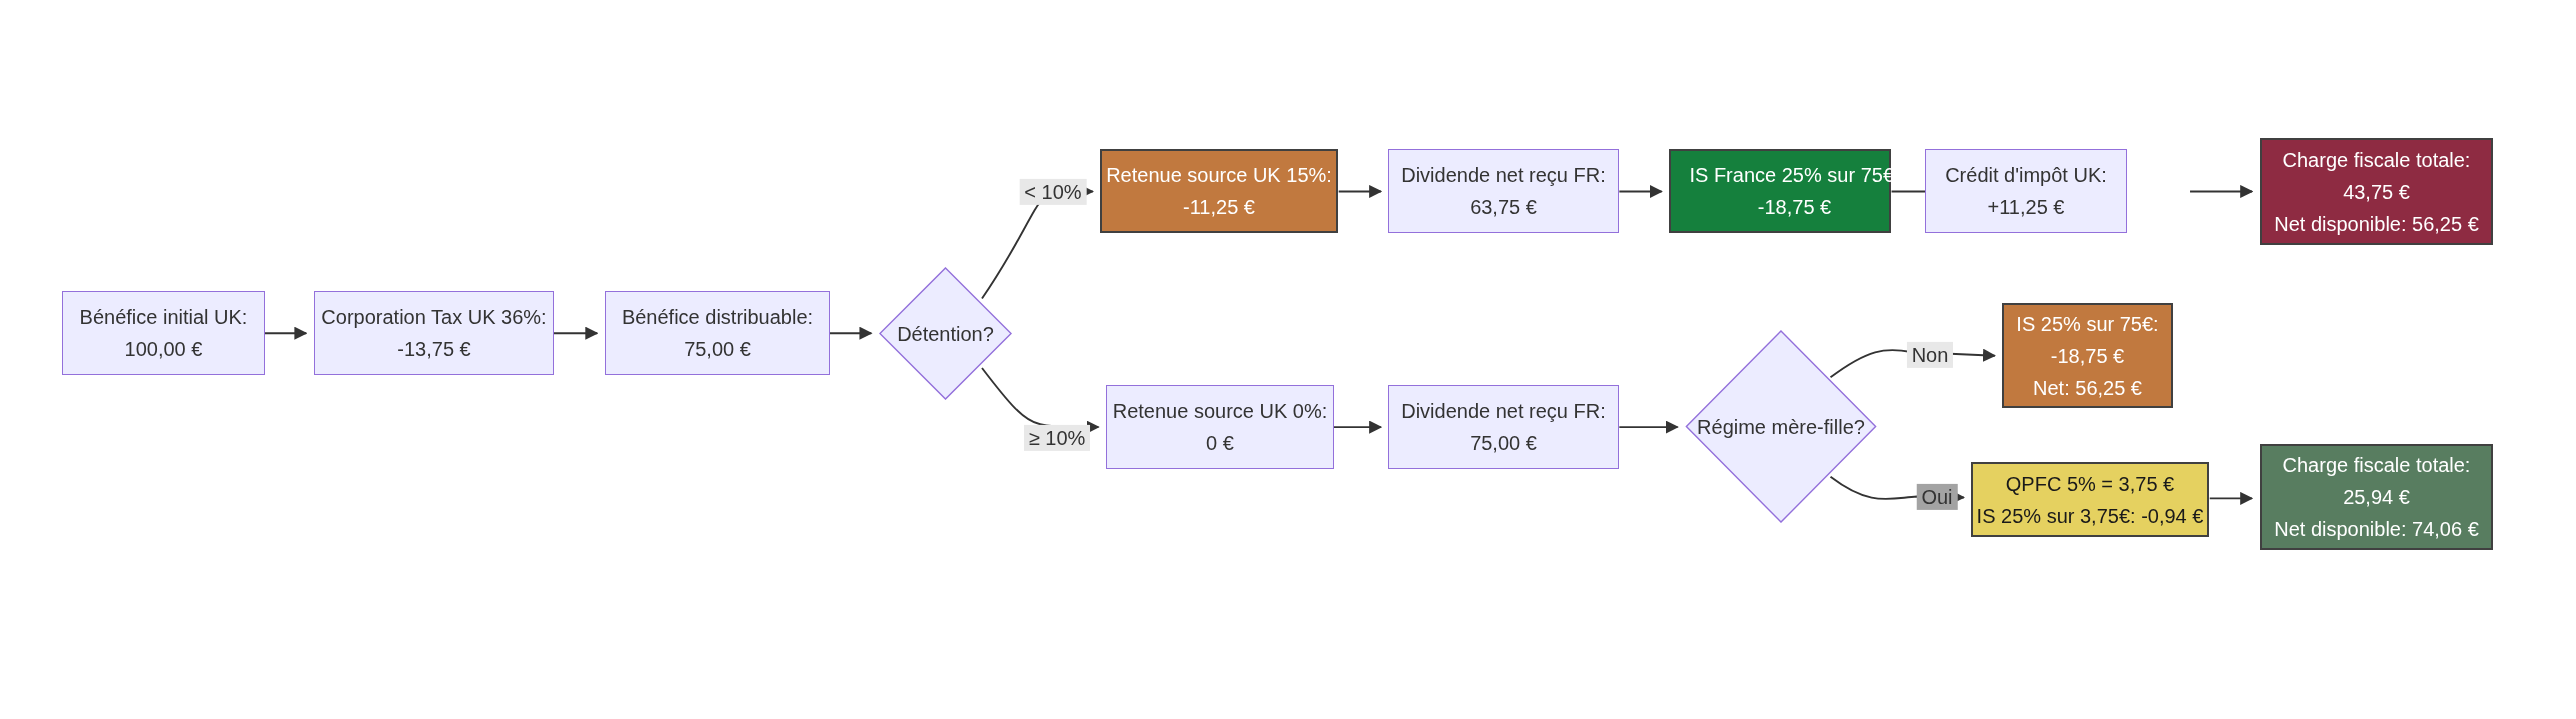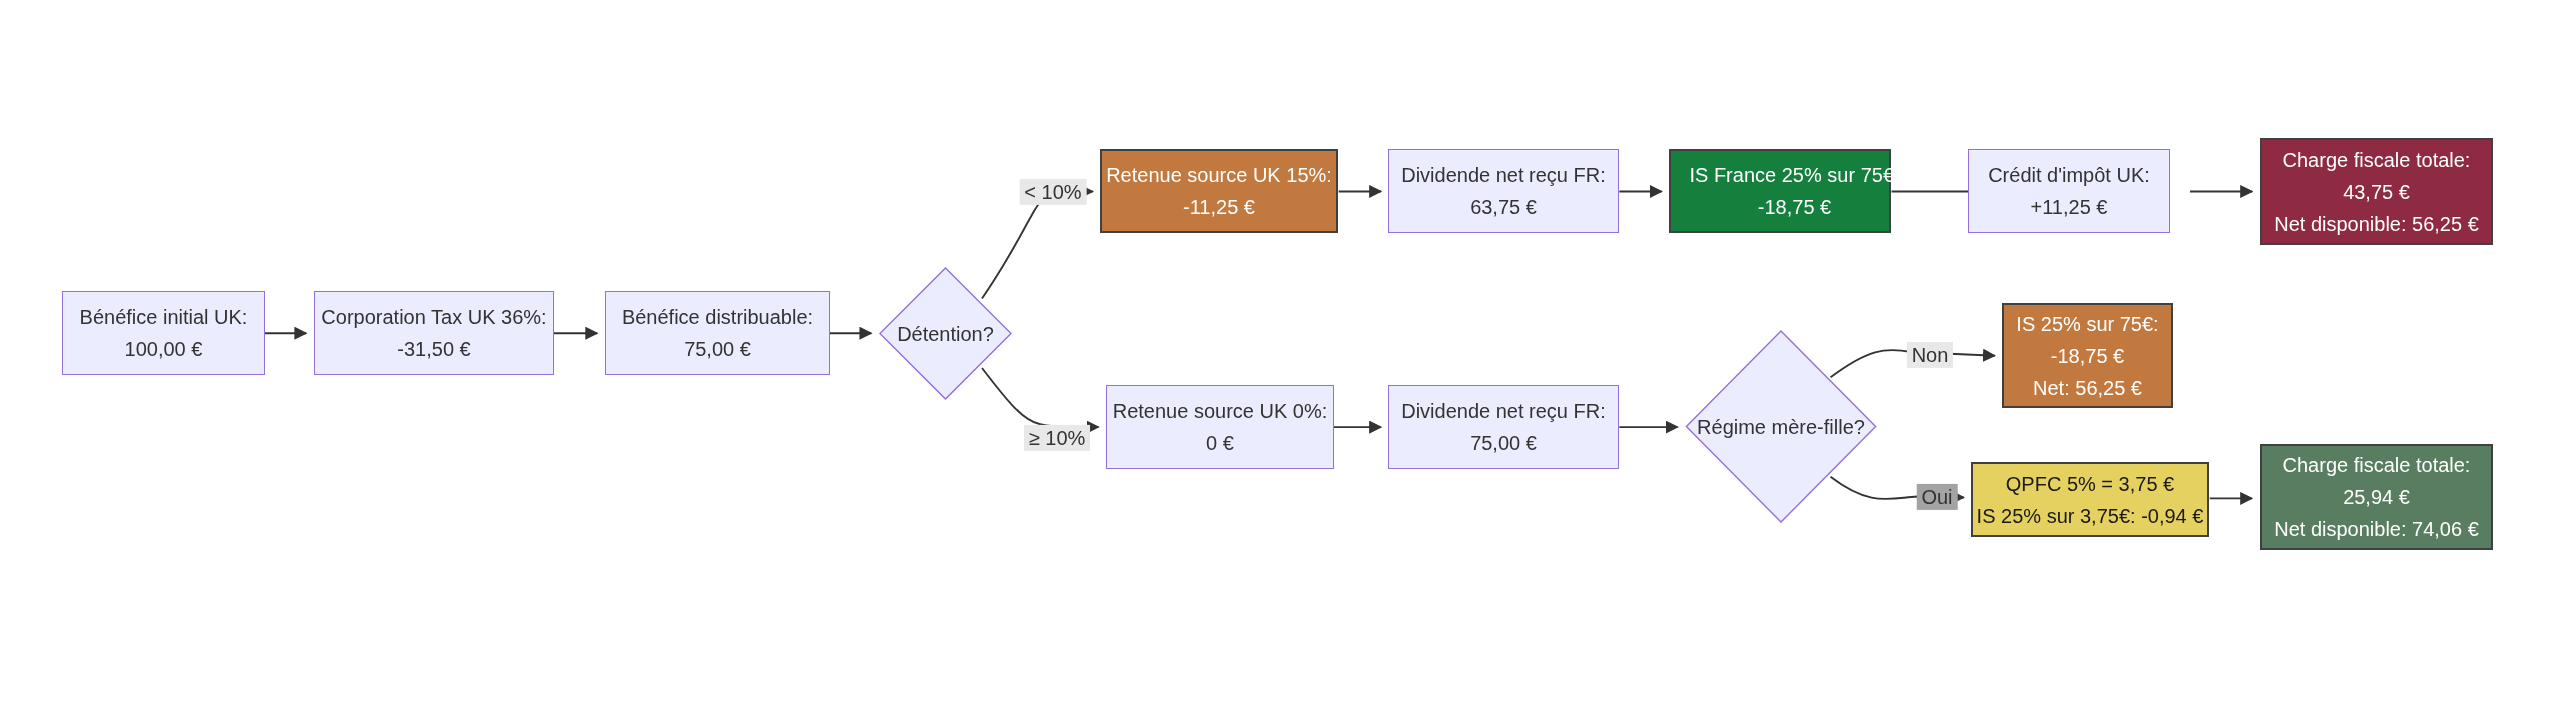--- a/index.html
+++ b/index.html
@@ -64,21 +64,21 @@
         <path d="M2354,531 L2399,531" fill="none" stroke="#333333" stroke-width="2" marker-end="url(#arrowhead)"></path>
       </g>
   </svg>
   <div id="node-layer">
       <div class="node rect-default" style="left: 62px; top: 291px; width: 203px; height: 84px; background: rgb(236, 236, 255); border-color: rgb(147, 112, 219); color: rgb(51, 51, 51);">
         <div>Bénéfice initial UK:</div>
         <div>100,00 €</div>
       </div>
       <div class="node rect-default" style="left: 314px; top: 291px; width: 240px; height: 84px; background: rgb(236, 236, 255); border-color: rgb(147, 112, 219); color: rgb(51, 51, 51);">
         <div>Corporation Tax UK 36%:</div>
-        <div>-31,50 €</div>
+        <div>-13,75 €</div>
       </div>
       <div class="node rect-default" style="left: 605px; top: 291px; width: 225px; height: 84px; background: rgb(236, 236, 255); border-color: rgb(147, 112, 219); color: rgb(51, 51, 51);">
         <div>Bénéfice distribuable:</div>
         <div>75,00 €</div>
       </div>
       <div class="diamond" style="left: 879px; top: 267px; width: 133px; height: 133px; color: rgb(51, 51, 51);">
         <svg width="133" height="133" viewBox="0 0 142 142">
           <polygon points="71,1 141,71 71,141 1,71" fill="#ECECFF" stroke="#9370DB" stroke-width="1.5"></polygon>
         </svg>
         <div class="diamond-label">Détention?</div>
@@ -88,21 +88,21 @@
         <div>-11,25 €</div>
       </div>
       <div class="node rect-default" style="left: 1388px; top: 149px; width: 231px; height: 84px; background: rgb(236, 236, 255); border-color: rgb(147, 112, 219); color: rgb(51, 51, 51);">
         <div>Dividende net reçu FR:</div>
         <div>63,75 €</div>
       </div>
       <div class="node rect-colored" style="left: 1669px; top: 149px; width: 222px; height: 84px; background: #15803d; border-color: rgb(64, 64, 64); color: rgb(255, 255, 255); padding-left: 29px;">
         <div>IS France 25% sur 75€:</div>
         <div>-18,75 €</div>
       </div>
-      <div class="node rect-default" style="left: 1968px; top: 149px; width: 202px; height: 84px; background: rgb(236, 236, 255); border-color: rgb(147, 112, 219); color: rgb(51, 51, 51);">
+      <div class="node rect-default" style="left: 1925px; top: 149px; width: 202px; height: 84px; background: rgb(236, 236, 255); border-color: rgb(147, 112, 219); color: rgb(51, 51, 51);">
         <div>Crédit d'impôt UK:</div>
         <div>+11,25 €</div>
       </div>
       <div class="node rect-colored" style="left: 2260px; top: 138px; width: 233px; height: 107px; background: rgb(142, 43, 66); border-color: rgb(64, 64, 64); color: rgb(255, 255, 255);">
         <div>Charge fiscale totale:</div>
         <div>43,75 €</div>
         <div>Net disponible: 56,25 €</div>
       </div>
       <div class="node rect-default" style="left: 1106px; top: 385px; width: 228px; height: 84px; background: rgb(236, 236, 255); border-color: rgb(147, 112, 219); color: rgb(51, 51, 51);">
         <div>Retenue source UK 0%:</div>

